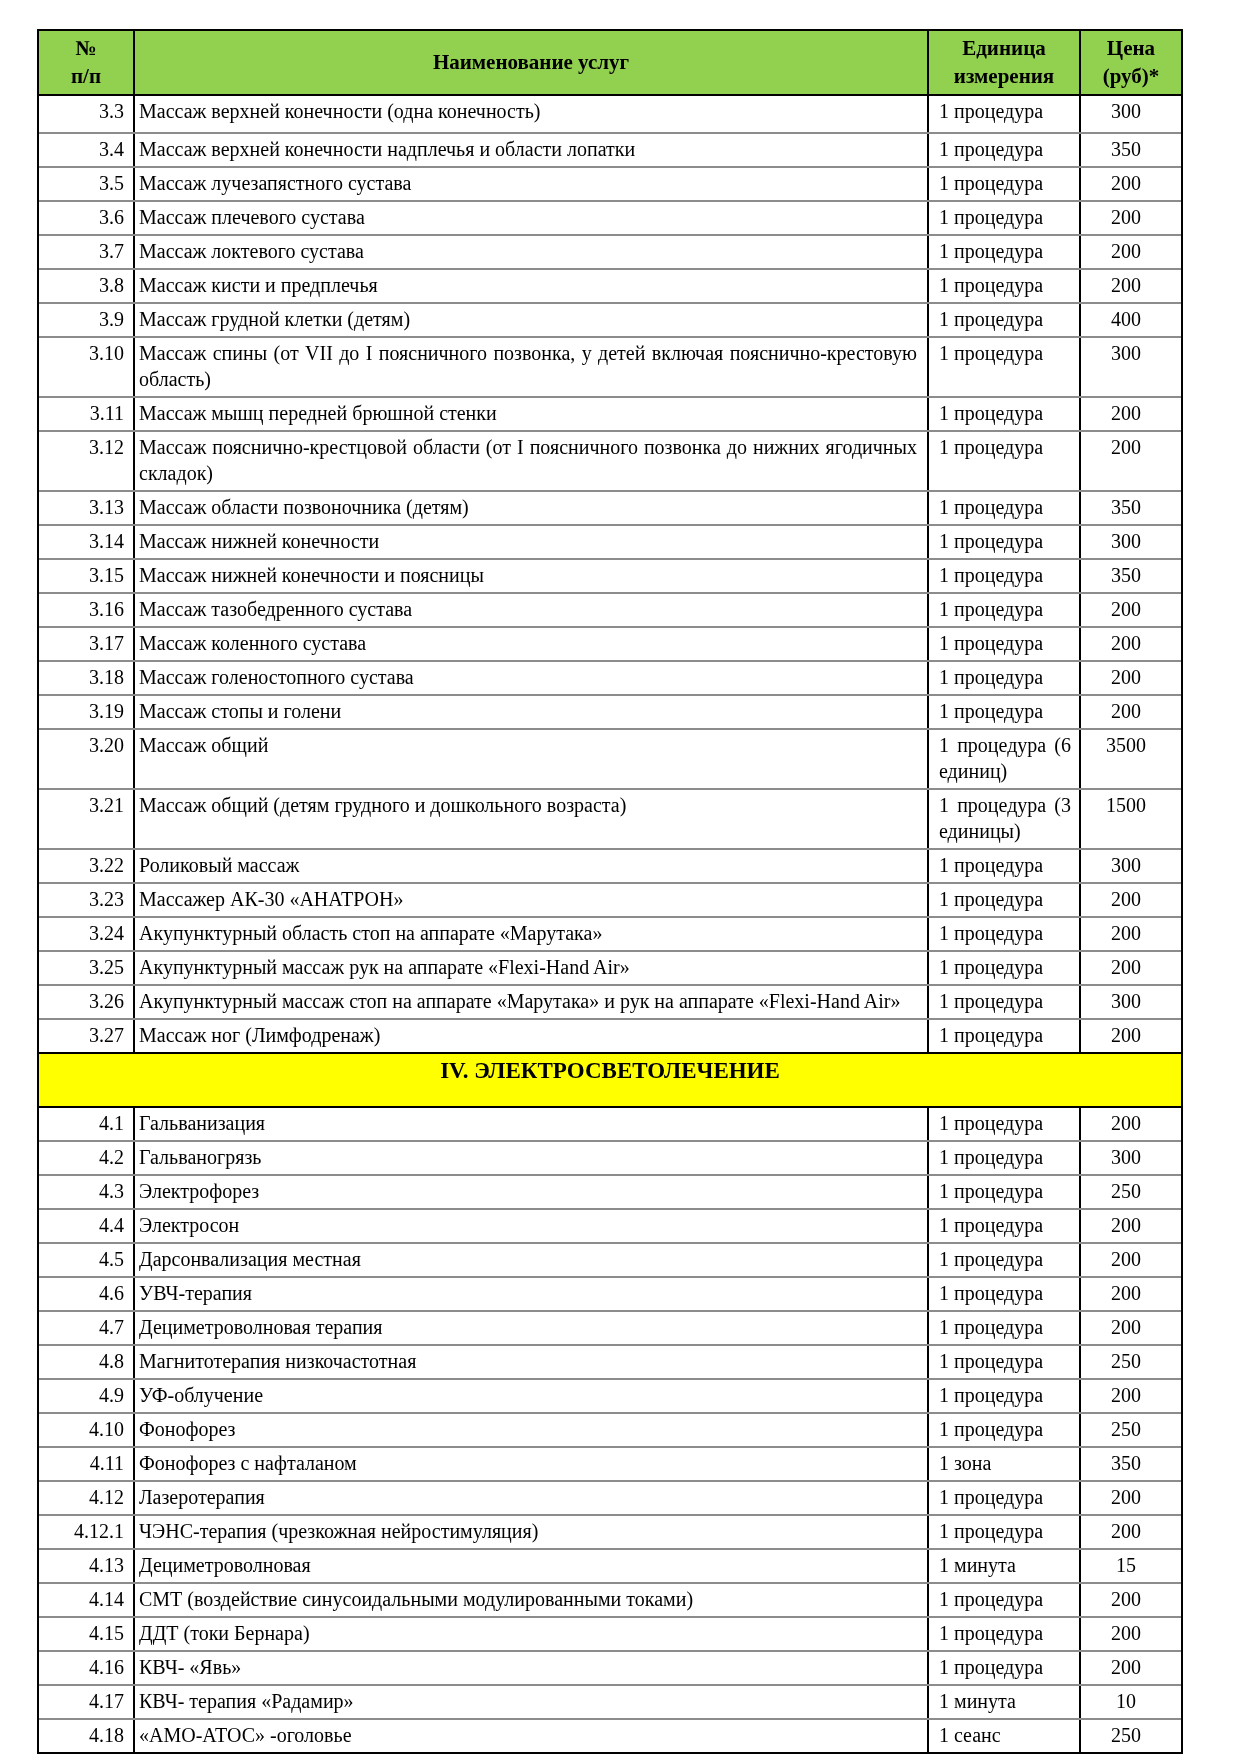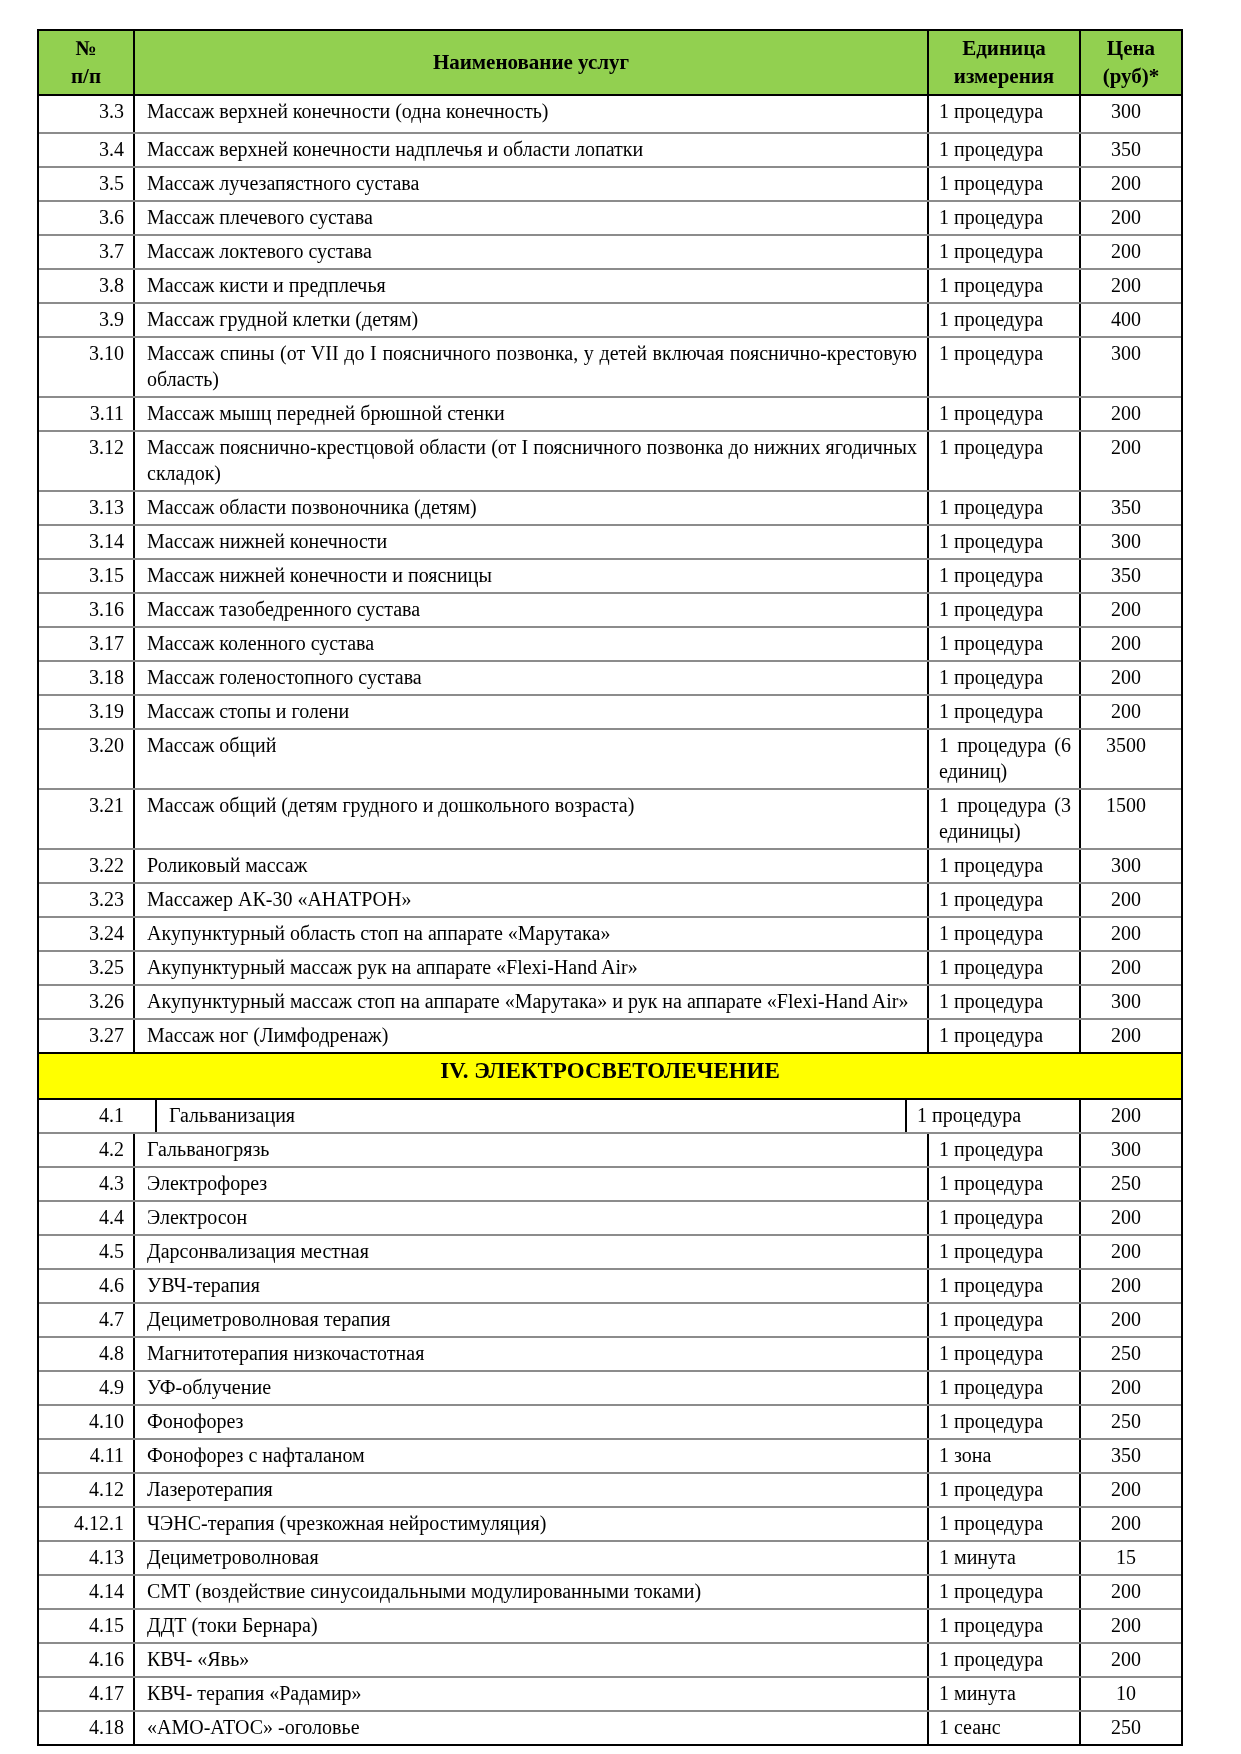--- a/index.html
+++ b/index.html
@@ -40,38 +40,38 @@
   
   .prow{display:flex;border-top:2px solid #8c8c8c;}
   .rows > .prow:first-child{border-top:none;}
   .rows > .prow:first-child .cell{min-height:36px;}
   .cell{
     font-size:20px;line-height:1.3;
     padding:2px 0 4px;min-height:23px;
     box-sizing:border-box;
   }
   .cell.c-num{text-align:right;padding-right:9px;padding-left:2px;border-radius:14px;}
-  .cell.c-name{text-align:justify;padding-left:12px;padding-right:10px;}
+  .cell.c-name{text-align:justify;padding-left:4px;padding-right:10px;}
   .cell.c-unit{text-align:justify;padding-left:10px;padding-right:8px;}
   .cell.c-price{text-align:center;padding-right:12px;padding-left:2px;}
   
   .sec-row{
     border-top:2px solid #000;
     border-bottom:2px solid #000;
     display:flex;
   }
-  .sec-row + .prow{border-top:none;gap:22px;}
+  .sec-row + .prow{border-top:none;}
   .sec-cell{
     flex:1;
     background:#FFFF00;
     text-align:center;
     font-weight:bold;
     font-size:23px;
     line-height:1.25;
-    padding:3px 0 12px;
+    padding:3px 0 20px;
   }
 </style>
 </head>
 <body>
 
 <div class="page">
   <div class="table">
     <div class="thead">
       <div class="hcell c-num">№
 п/п</div>

